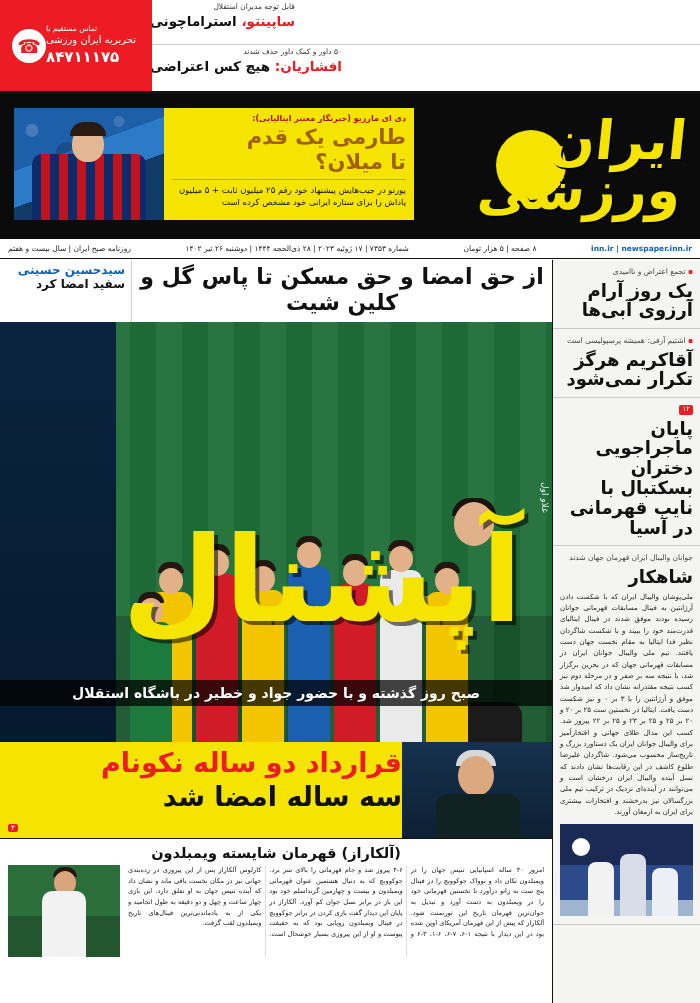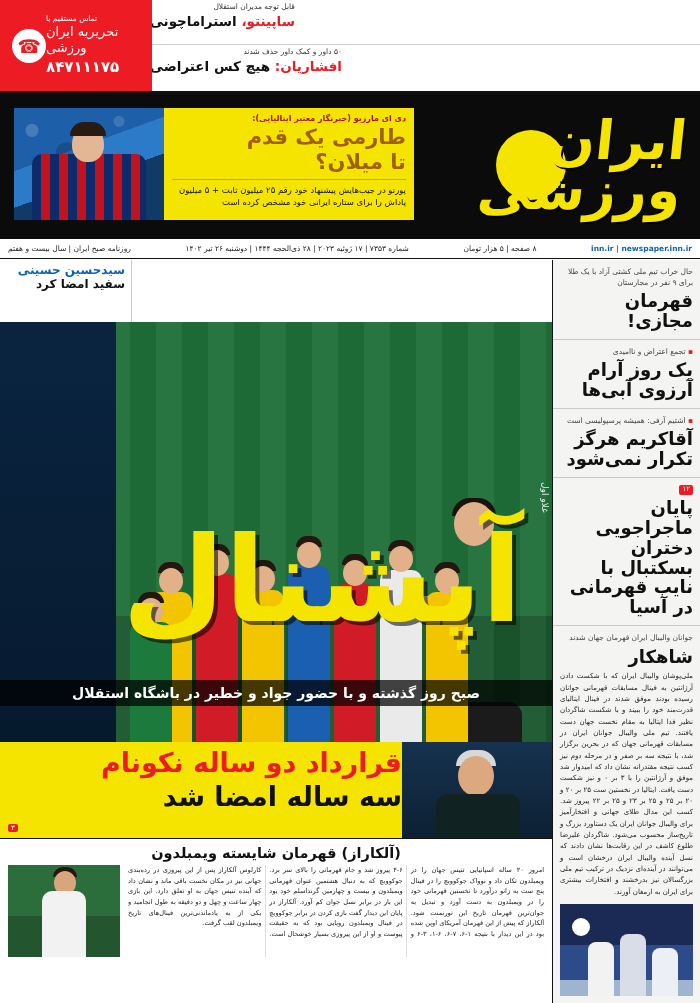--- a/index.html
+++ b/index.html
@@ -39,21 +39,21 @@
     padding: 4px 6px;
   }
   .phone-circle {
     width: 34px; height: 34px; border-radius: 50%;
     background: #fff; color: #ed1c24;
     display: flex; align-items: center; justify-content: center;
     font-size: 19px; flex: none; margin-left: 6px;
   }
   .phone-txt { text-align: left; line-height: 1.25; direction: rtl; }
   .phone-txt .l1 { font-size: 7.5px; }
-  .phone-txt .l2 { font-size: 13px; }
+  .phone-txt .l2 { font-size: 10px; }
   .phone-txt .num { font-size: 15px; font-weight: bold; letter-spacing: .5px; margin-top: 2px; }
 
   .teaser {
     position: relative; height: 32px; direction: rtl;
     display: flex; flex-direction: row-reverse; align-items: center;
     overflow: hidden;
   }
   .teaser .txt { text-align: right; padding: 0 8px; line-height: 1.15; }
   .teaser .kicker { font-size: 7.5px; color: #333; }
   .teaser .head { font-size: 13.5px; font-weight: bold; color: #111; margin-top: 2px; }
@@ -421,24 +421,20 @@
     <div class="seg">روزنامه صبح ایران | سال بیست و هفتم</div>
     <div class="seg">شماره ۷۳۵۳ | ۱۷ ژوئیه ۲۰۲۳ | ۲۸ ذی‌الحجه ۱۴۴۴ | دوشنبه ۲۶ تیر ۱۴۰۲</div>
     <div class="seg">۸ صفحه | ۵ هزار تومان</div>
     <div class="seg site">inn.ir   |   newspaper.inn.ir</div>
   </div>
 
   <div class="body">
 
     <div class="sidebar">
 
-      <div class="sb-item">
-        <div class="sb-kicker">حال خراب تیم ملی کشتی آزاد با یک طلا برای ۹ نفر در مجارستان</div>
-        <div class="sb-title">قهرمان مجازی!</div>
-      </div>
 
       <div class="sb-item">
         <div class="sb-kicker">
           <span class="sb-bullet">▪</span>
           <span>تجمع اعتراض و ناامیدی</span>
         </div>
         <div class="sb-title">یک روز آرام آرزوی آبی‌ها</div>
       </div>
 
       <div class="sb-item">
@@ -470,20 +466,21 @@
       </div>
     </div>
 
     <div class="main">
 
       <div class="main-top">
         <div class="mt-side">
           <div class="t">سیدحسین حسینی</div>
           <div class="t2">سفید امضا کرد</div>
         </div>
+        <div class="mt-head">از حق امضا و حق مسکن تا پاس گل و کلین شیت</div>
       </div>
 
       <div class="hero">
         <div class="pitchlines"></div>
         <div class="dark-left"></div>
 
         <div class="gk">
           <div class="hair"></div>
           <div class="head"></div>
           <div class="body"></div>

